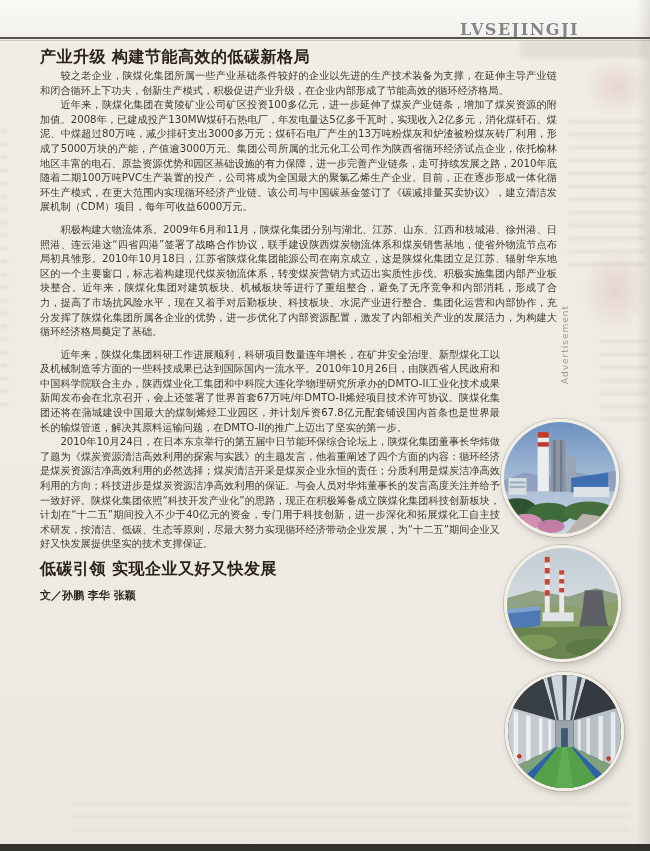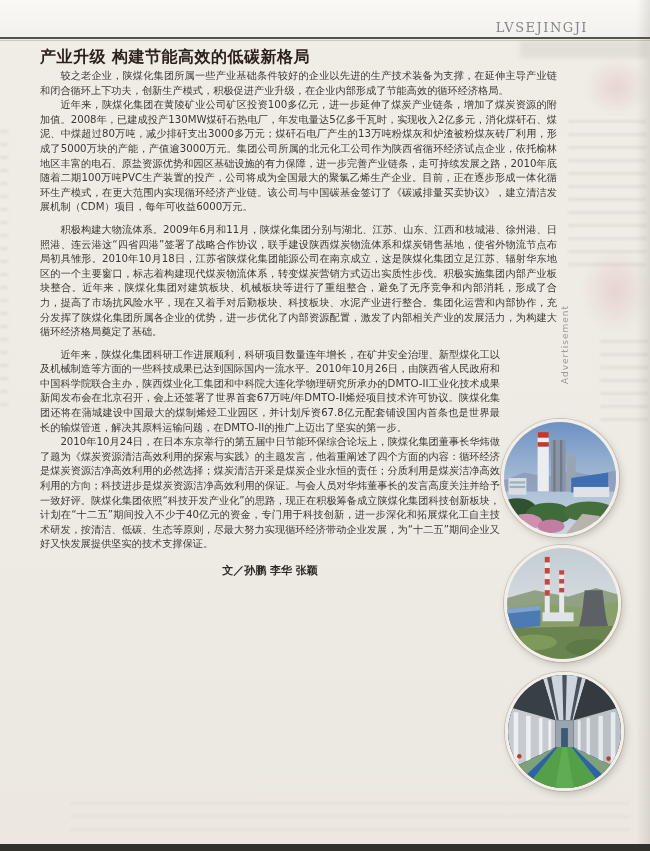--- a/index.html
+++ b/index.html
@@ -4,34 +4,34 @@
 <style>
   html,body{margin:0;padding:0;}
   body{font-family:"DejaVu Sans","Liberation Sans",sans-serif;}
   .page{
     position:relative;width:650px;height:851px;overflow:hidden;
     background:linear-gradient(180deg,#f7f5f1 0%,#f0ede6 4%,#eeebe4 60%,#ece8e1 100%);
   }
   
   .top-strip{position:absolute;top:0;left:0;width:650px;height:37px;
     background:linear-gradient(180deg,#faf9f6,#f3f1ec);}
-  .journal-mark{position:absolute;top:20px;right:62px;
+  .journal-mark{position:absolute;top:20px;right:71px;
     font-family:"DejaVu Serif","Liberation Serif",serif;
-    font-size:13px;color:#85868b;letter-spacing:1.5px;}
+    font-size:16px;color:#85868b;letter-spacing:1.5px;font-weight:bold;}
   .header-rule{position:absolute;top:37px;left:0;width:650px;height:2px;background:#56534c;}
   .header-rule::after{content:"";position:absolute;top:3px;left:0;width:650px;height:1px;background:#ccc8bf;}
   
   .article{position:absolute;top:48px;left:40px;width:517px;color:#3b3631;}
   .sec{margin:0 0 8px 0;}
   .sec h3{margin:0 0 4px 0;font-size:16px;line-height:17px;font-weight:bold;
     color:#2c211a;letter-spacing:.5px;}
   .sec p{margin:0;font-size:10.2px;line-height:14.6px;text-align:justify;
     text-indent:2em;color:#3c3732;}
   .sec.narrow{width:460px;}
-  .byline{width:460px;text-align:center;font-size:11px;font-weight:bold;
+  .byline{width:460px;text-align:left;font-size:11px;font-weight:bold;
     color:#2e2a25;margin-top:11px;}
   
   .adv{position:absolute;left:560px;top:284px;height:100px;
     writing-mode:vertical-rl;transform:rotate(180deg);
     font-size:9px;color:#9b9a96;letter-spacing:1px;}
   
   .photo{position:absolute;border-radius:50%;overflow:hidden;
     border:3px solid #f3efe6;
     box-shadow:0 0 0 1px rgba(120,115,105,.28),2px 3px 7px rgba(90,85,75,.28);}
   .photo svg{display:block;width:100%;height:100%;}
@@ -68,20 +68,21 @@
     <div class="sec">
       <p>积极构建大物流体系。2009年6月和11月，陕煤化集团分别与湖北、江苏、山东、江西和枝城港、徐州港、日照港、连云港这“四省四港”签署了战略合作协议，联手建设陕西煤炭物流体系和煤炭销售基地，使省外物流节点布局初具雏形。2010年10月18日，江苏省陕煤化集团能源公司在南京成立，这是陕煤化集团立足江苏、辐射华东地区的一个主要窗口，标志着构建现代煤炭物流体系，转变煤炭营销方式迈出实质性步伐。积极实施集团内部产业板块整合。近年来，陕煤化集团对建筑板块、机械板块等进行了重组整合，避免了无序竞争和内部消耗，形成了合力，提高了市场抗风险水平，现在又着手对后勤板块、科技板块、水泥产业进行整合。集团化运营和内部协作，充分发挥了陕煤化集团所属各企业的优势，进一步优化了内部资源配置，激发了内部相关产业的发展活力，为构建大循环经济格局奠定了基础。</p>
     </div>
 
     <div class="sec narrow">
       <p>近年来，陕煤化集团科研工作进展顺利，科研项目数量连年增长，在矿井安全治理、新型煤化工以及机械制造等方面的一些科技成果已达到国际国内一流水平。2010年10月26日，由陕西省人民政府和中国科学院联合主办，陕西煤业化工集团和中科院大连化学物理研究所承办的DMTO-II工业化技术成果新闻发布会在北京召开，会上还签署了世界首套67万吨/年DMTO-II烯烃项目技术许可协议。陕煤化集团还将在蒲城建设中国最大的煤制烯烃工业园区，并计划斥资67.8亿元配套铺设国内首条也是世界最长的输煤管道，解决其原料运输问题，在DMTO-II的推广上迈出了坚实的第一步。</p>
       <p>2010年10月24日，在日本东京举行的第五届中日节能环保综合论坛上，陕煤化集团董事长华炜做了题为《煤炭资源清洁高效利用的探索与实践》的主题发言，他着重阐述了四个方面的内容：循环经济是煤炭资源洁净高效利用的必然选择；煤炭清洁开采是煤炭企业永恒的责任；分质利用是煤炭洁净高效利用的方向；科技进步是煤炭资源洁净高效利用的保证。与会人员对华炜董事长的发言高度关注并给予一致好评。陕煤化集团依照“科技开发产业化”的思路，现正在积极筹备成立陕煤化集团科技创新板块，计划在“十二五”期间投入不少于40亿元的资金，专门用于科技创新，进一步深化和拓展煤化工自主技术研发，按清洁、低碳、生态等原则，尽最大努力实现循环经济带动企业发展，为“十二五”期间企业又好又快发展提供坚实的技术支撑保证。</p>
     </div>
 
     <div class="sec narrow">
+      <h3>低碳引领 实现企业又好又快发展</h3>
     </div>
 
     <div class="byline">文／孙鹏 李华 张颖</div>
   </div>
 
   <div class="adv">Advertisement</div>
 
   <div class="photo photo1">
     <svg viewBox="0 0 100 100" preserveAspectRatio="none">
       <defs>

